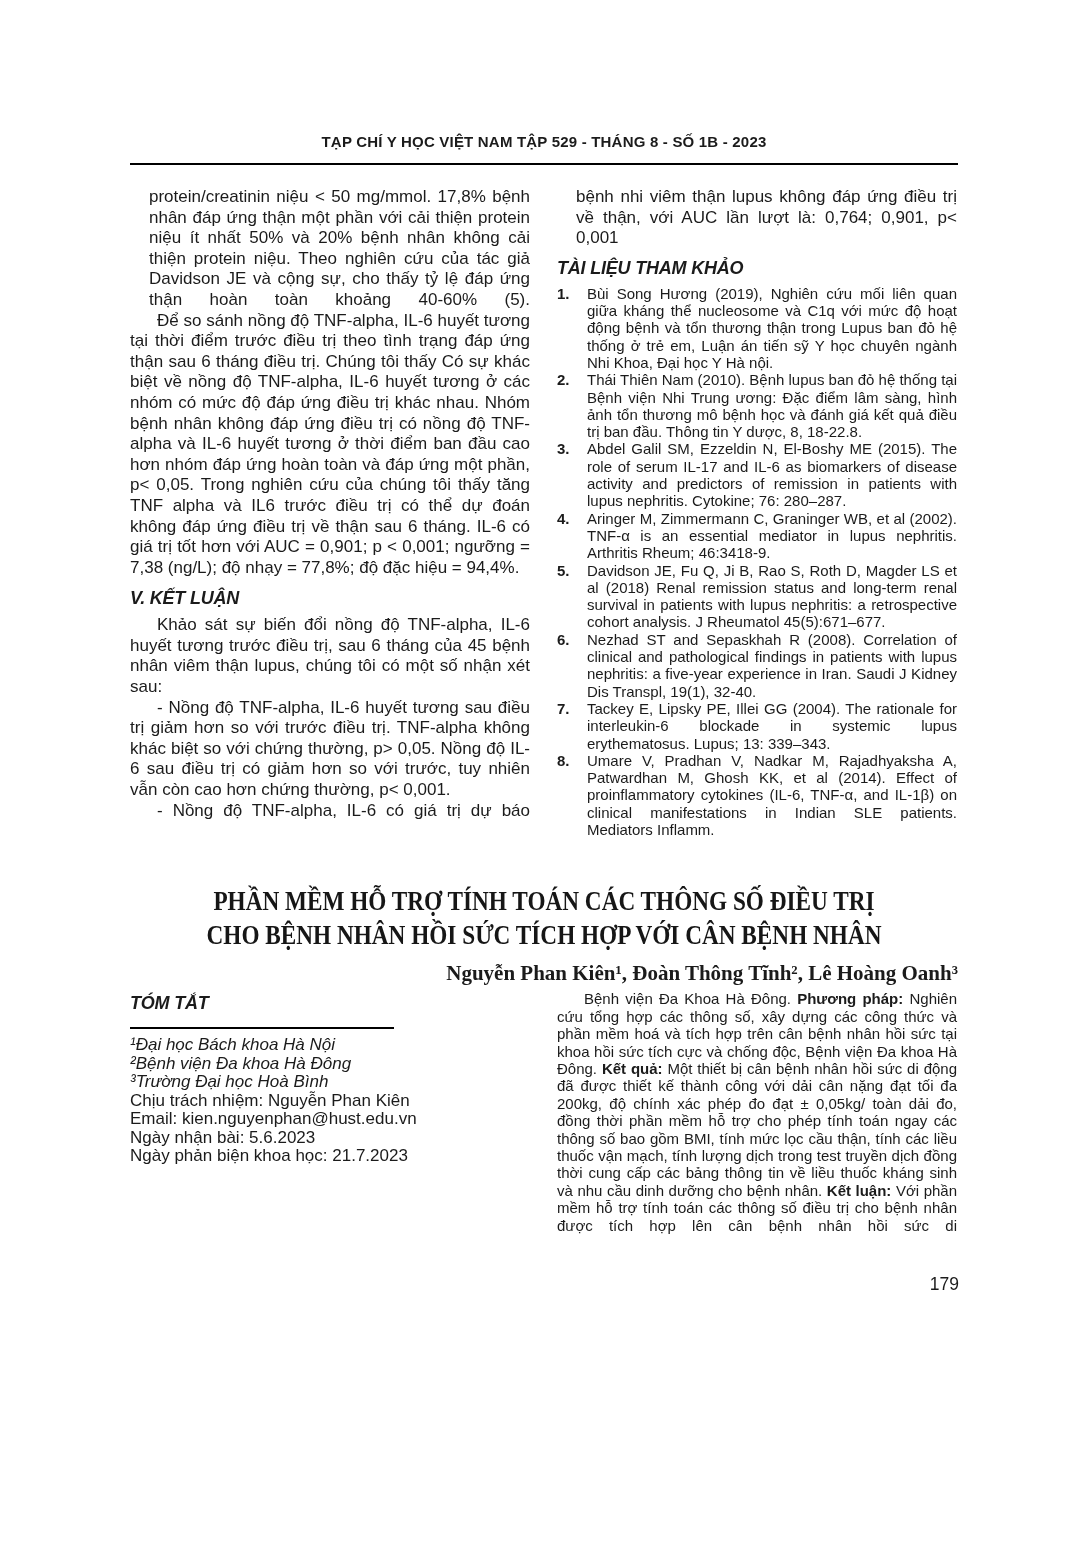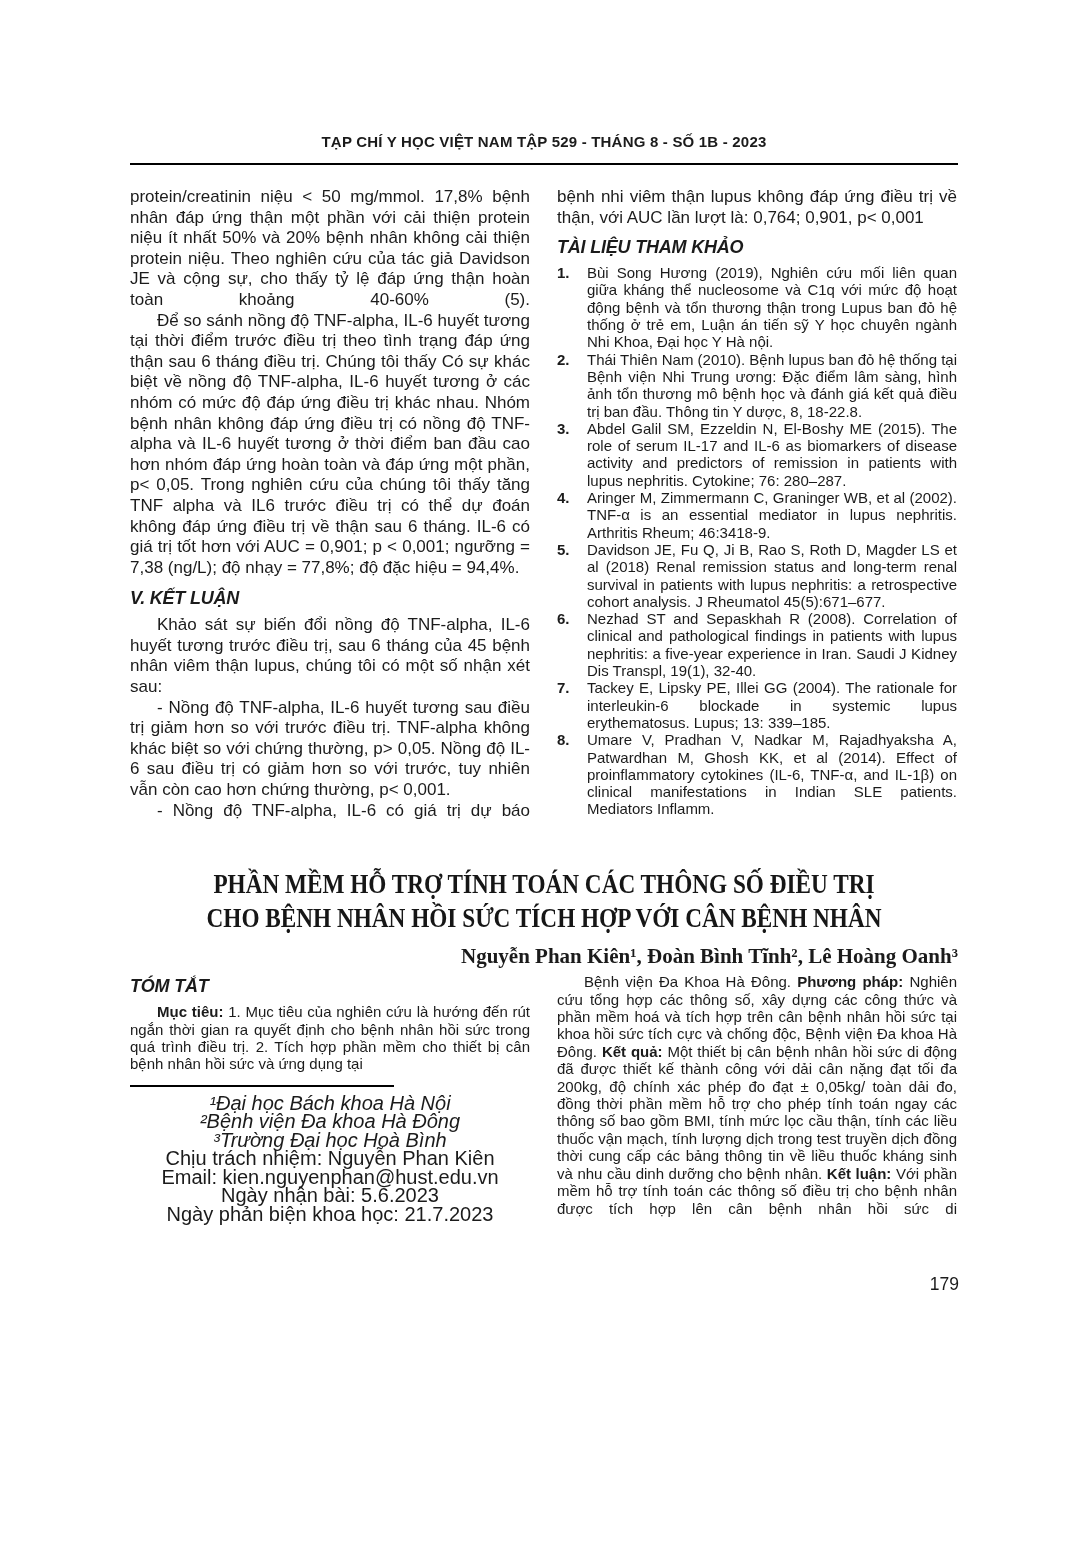--- a/index.html
+++ b/index.html
@@ -29,21 +29,21 @@
   .cols.a1 { margin-top:22px; }
   .cols.a2 { margin-top:4px; }
 
   .body-p {
     margin:0;
     font-size:17px;
     line-height:20.6px;
     text-align:justify;
     text-indent:27px;
   }
-  .no-indent { text-indent:0; }
+  .no-indent { text-indent:0;margin-left:19px; }
   .jl { text-align-last:justify; }
 
   h3.sec {
     font-size:18px;
     line-height:23px;
     font-weight:bold;
     letter-spacing:-0.2px;
     margin:9px 0 5px 0;
     font-style:italic;
   }
@@ -81,21 +81,21 @@
   .abstract-p {
     margin:0;
     font-size:15px;
     line-height:17.4px;
     text-align:justify;
     text-indent:27px;
   }
   .abstract-p b { font-weight:bold; }
 
   
-  .footnote-block { margin-top:12px; font-size:20px; line-height:18.5px;text-align:center; }
+  .footnote-block { margin-top:12px; font-size:17px; line-height:18.5px; }
   .fn-sep { width:264px; border-top:2px solid #000; margin-bottom:7px; }
   .fn { white-space:nowrap; }
   .fn.it { font-style:italic; }
 
   .page-number {
     position:absolute;
     top:1274px;
     right:131px;
     font-size:17.5px;
   }
@@ -141,38 +141,37 @@
         <li class="ref">
           <span class="ref-num">5.</span>
           <span class="ref-body"><b>Davidson JE, Fu Q, Ji B, Rao S, Roth D, Magder LS et al</b><span> (2018) Renal remission status and long-term renal survival in patients with lupus nephritis: a retrospective cohort analysis. J Rheumatol 45(5):671–677.</span></span>
         </li>
         <li class="ref">
           <span class="ref-num">6.</span>
           <span class="ref-body"><b>Nezhad ST and Sepaskhah R</b><span> (2008). Correlation of clinical and pathological findings in patients with lupus nephritis: a five-year experience in Iran. Saudi J Kidney Dis Transpl, 19(1), 32-40.</span></span>
         </li>
         <li class="ref">
           <span class="ref-num">7.</span>
-          <span class="ref-body"><b>Tackey E, Lipsky PE, Illei GG</b><span> (2004). The rationale for interleukin-6 blockade in systemic lupus erythematosus. Lupus; 13: 339–185.</span></span>
+          <span class="ref-body"><b>Tackey E, Lipsky PE, Illei GG</b><span> (2004). The rationale for interleukin-6 blockade in systemic lupus erythematosus. Lupus; 13: 339–343.</span></span>
         </li>
         <li class="ref">
           <span class="ref-num">8.</span>
           <span class="ref-body"><b>Umare V, Pradhan V, Nadkar M, Rajadhyaksha A, Patwardhan M, Ghosh KK, et al</b><span> (2014). Effect of proinflammatory cytokines (IL-6, TNF-α, and IL-1β) on clinical manifestations in Indian SLE patients. Mediators Inflamm.</span></span>
         </li>
       </ol>
     </div>
   </div>
 
   <h1 class="a2-title"><span>PHẦN MỀM HỖ TRỢ TÍNH TOÁN CÁC THÔNG SỐ ĐIỀU TRỊ</span><br><span>CHO BỆNH NHÂN HỒI SỨC TÍCH HỢP VỚI CÂN BỆNH NHÂN</span></h1>
 
-  <div class="a2-authors">Nguyễn Phan Kiên¹, Đoàn Bình Tĩnh², Lê Hoàng Oanh³</div>
+  <div class="a2-authors">Nguyễn Phan Kiên¹, Đoàn Thông Tĩnh², Lê Hoàng Oanh³</div>
 
   <div class="cols a2">
     <div class="col">
       <h3 class="sec tomtat">TÓM TẮT</h3>
-      <p class="abstract-p"><b>Mục tiêu:</b><span> 1. Mục tiêu của nghiên cứu là hướng đến rút ngắn thời gian ra quyết định cho bệnh nhân hồi sức trong quá trình điều trị. 2. Tích hợp phần mềm cho thiết bị cân bệnh nhân hồi sức và ứng dụng tại</span></p>
       <div class="footnote-block">
         <div class="fn-sep"></div>
         <div class="fn it">¹Đại học Bách khoa Hà Nội</div>
         <div class="fn it">²Bệnh viện Đa khoa Hà Đông</div>
         <div class="fn it">³Trường Đại học Hoà Bình</div>
         <div class="fn">Chịu trách nhiệm: Nguyễn Phan Kiên</div>
         <div class="fn">Email: kien.nguyenphan@hust.edu.vn</div>
         <div class="fn">Ngày nhận bài: 5.6.2023</div>
         <div class="fn">Ngày phản biện khoa học: 21.7.2023</div>
       </div>

